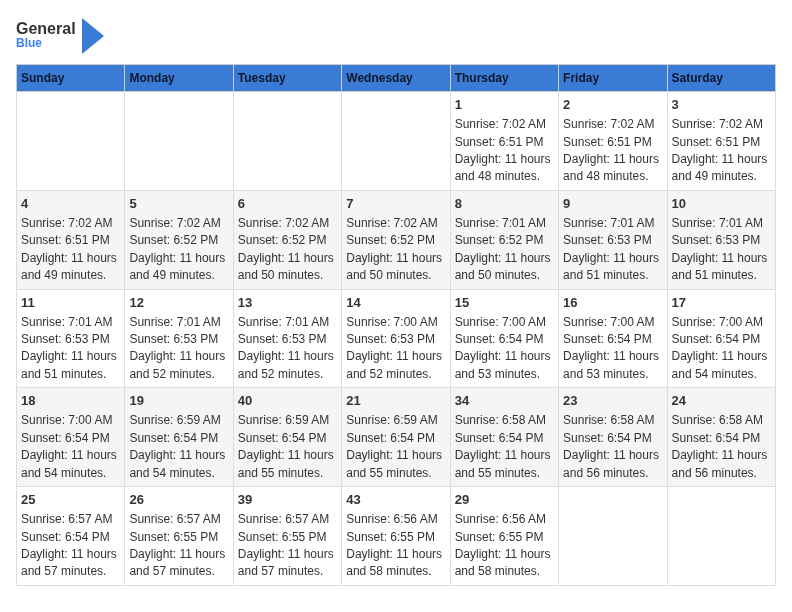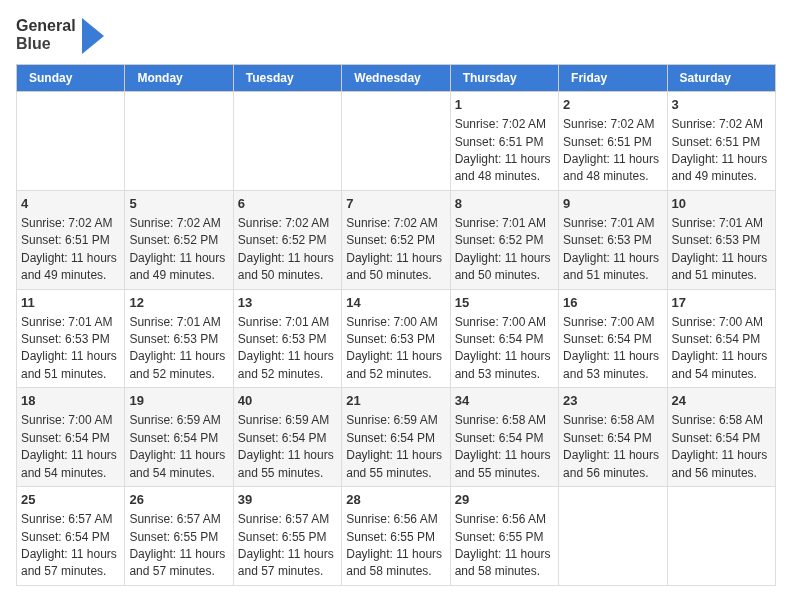--- a/index.html
+++ b/index.html
@@ -34,22 +34,22 @@
       font-weight: normal;
       color: #555;
     }
     table {
       width: 100%;
       border-collapse: collapse;
       font-size: 11px;
     }
     thead tr th {
       background-color: #3a7bd5;
-      color: #ffffff;
-      padding: 6px 12px;
+      color: #0f172a;
+      padding: 6px 4px;
       text-align: left;
       font-weight: bold;
       font-size: 12px;
       border: 1px solid #ccc;
     }
     tbody tr td {
       vertical-align: top;
       padding: 4px;
       border: 1px solid #ddd;
       min-height: 80px;
@@ -82,21 +82,21 @@
       background-color: inherit;
     }
   </style>
 </head>
 <body>
 
 <div class="header">
   <div class="logo">
     <div style="display:flex;flex-direction:column;line-height:1.1;">
       <span style="font-size:16px;font-weight:bold;color:#333;">General</span>
-      <span style="font-size:16px;font-weight:bold;color:#404040;">Blue</span>
+      <span style="font-size:12px;font-weight:bold;color:#3b82f6;">Blue</span>
     </div>
     <svg width="22" height="36" viewBox="0 0 22 36" xmlns="http://www.w3.org/2000/svg" style="margin-left:2px;margin-top:2px;">
       <polygon points="0,0 22,18 0,36" fill="#3a7bd5"></polygon>
     </svg>
   </div>
   <div class="title-block">
     <h1></h1>
     <h2></h2>
   </div>
 </div>
@@ -283,21 +283,21 @@
 Sunset: 6:55 PM
 Daylight: 11 hours and 57 minutes.</div>
         </td>
         <td>
           <span class="day-num">39</span>
           <div class="day-info" style="white-space: pre-line;">Sunrise: 6:57 AM
 Sunset: 6:55 PM
 Daylight: 11 hours and 57 minutes.</div>
         </td>
         <td>
-          <span class="day-num">28</span>
+          <span class="day-num">43</span>
           <div class="day-info" style="white-space: pre-line;">Sunrise: 6:56 AM
 Sunset: 6:55 PM
 Daylight: 11 hours and 58 minutes.</div>
         </td>
         <td>
           <span class="day-num">29</span>
           <div class="day-info" style="white-space: pre-line;">Sunrise: 6:56 AM
 Sunset: 6:55 PM
 Daylight: 11 hours and 58 minutes.</div>
         </td>

